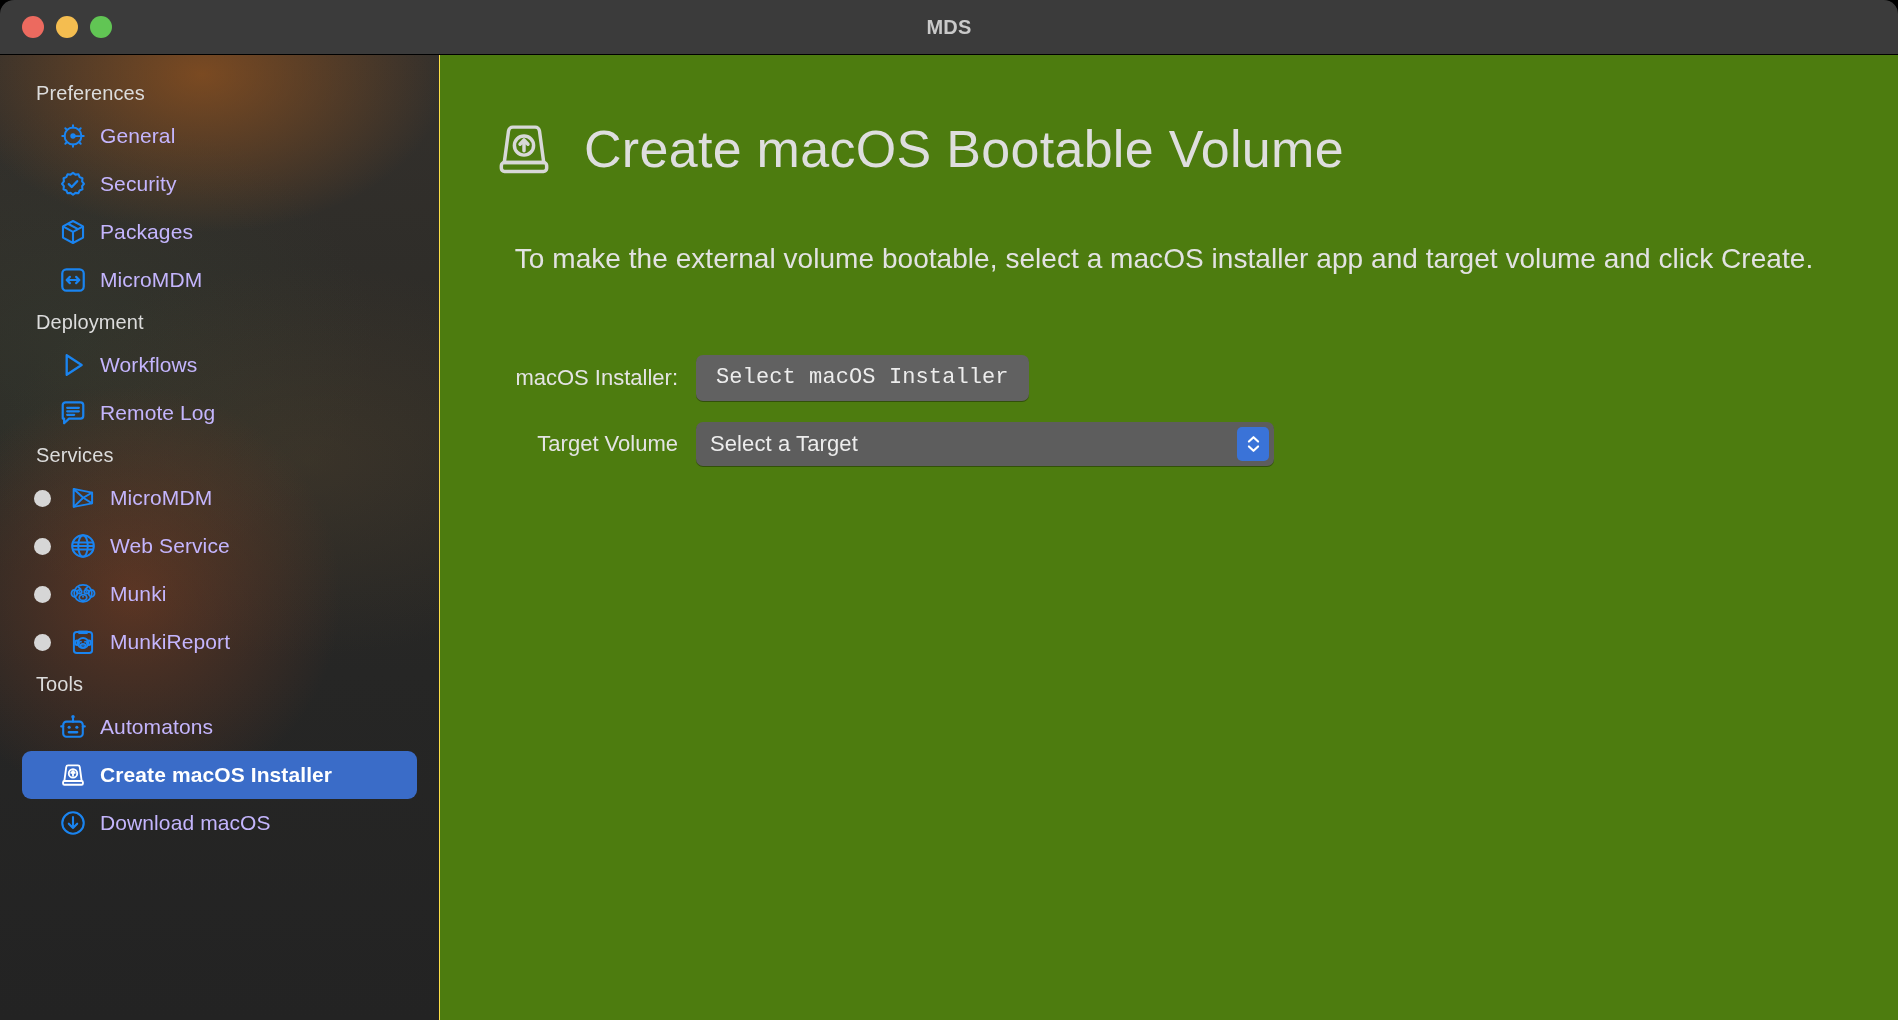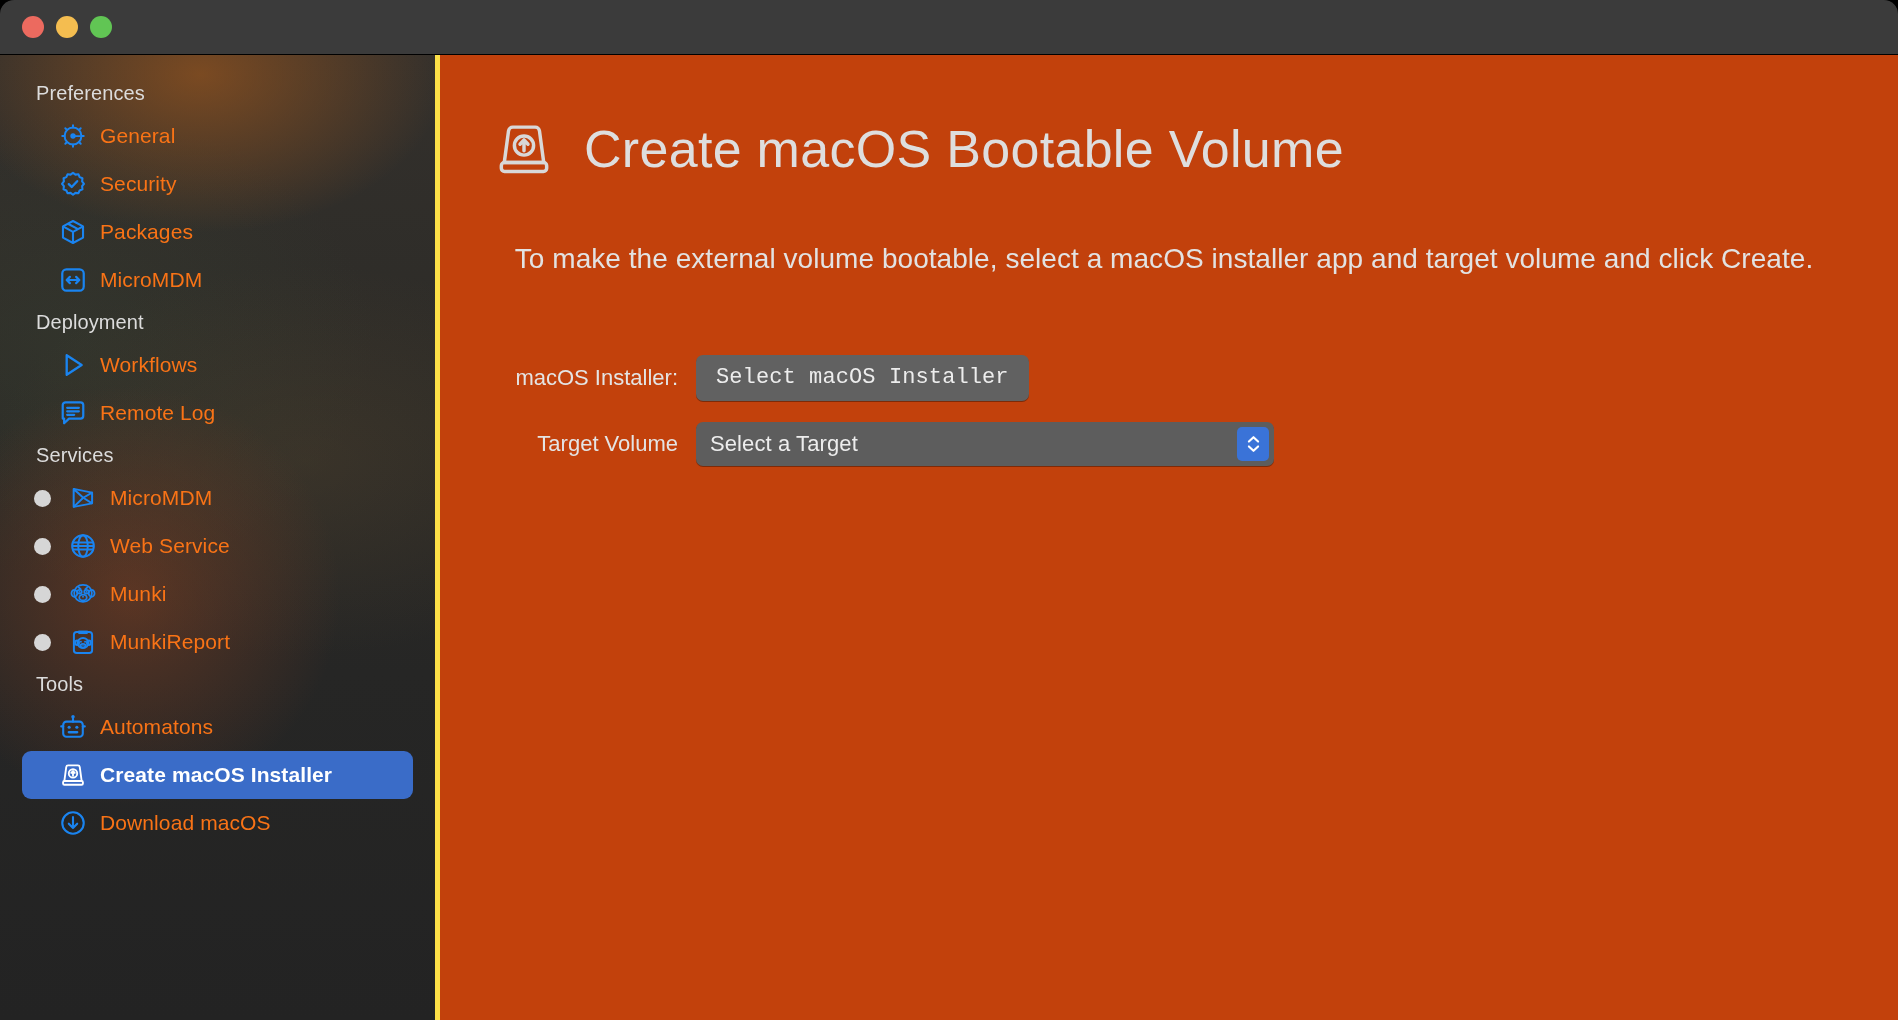--- a/index.html
+++ b/index.html
@@ -55,21 +55,21 @@
 
   
   .body { flex:1; display:flex; min-height:0; }
 
   
   .sidebar {
     position:relative;
     width:440px;
     flex:0 0 440px;
     background:#2a2a28;
-    border-right:5px solid #fde047;
+    border-right:1px solid #fde047;
     overflow:hidden;
     padding-top:20px;
   }
   .sidebar::before {
     content:"";
     position:absolute; inset:0;
     background:
       radial-gradient(ellipse 340px 220px at 46% 2%,  rgba(150,84,30,0.72), rgba(150,84,30,0) 72%),
       radial-gradient(ellipse 300px 300px at 30% 56%, rgba(132,64,34,0.55), rgba(132,64,34,0) 70%),
       radial-gradient(ellipse 420px 260px at 70% 42%, rgba(92,72,46,0.30), rgba(92,72,46,0) 75%),
@@ -101,38 +101,38 @@
   .nav-icon {
     width:30px; height:30px;
     flex:0 0 30px;
     display:flex;
     align-items:center;
     justify-content:center;
   }
   .nav-icon svg { display:block; }
   .nav-label {
     font-size:21px;
-    color:#f97316;
+    color:#c4b5fd;
     white-space:nowrap;
     letter-spacing:0.1px;
   }
   .nav-item.selected .nav-label { color:#ffffff; }
 
   .status-dot {
     width:17px; height:17px;
     border-radius:50%;
     background:#d6d6d6;
     flex:0 0 17px;
     margin-right:5px;
   }
 
   
   .main {
     flex:1;
-    background:#c2410c;
+    background:#4d7c0f;
     position:relative;
     min-width:0;
     padding:62px 0 4px 52px;
   }
   .page-head {
     display:flex;
     align-items:center;
     gap:28px;
   }
   .page-head-icon { width:64px; height:64px; flex:0 0 64px; }
@@ -216,20 +216,21 @@
 <body>
 
 <div class="window">
 
   <div class="titlebar">
     <div class="traffic">
       <div class="light close"></div>
       <div class="light min"></div>
       <div class="light max"></div>
     </div>
+    <div class="title">MDS</div>
   </div>
 
   <div class="body">
 
     <div class="sidebar">
       <div class="sidebar-scroll">
 
         <div class="group-header">Preferences</div>
 
         <div class="nav-item">

